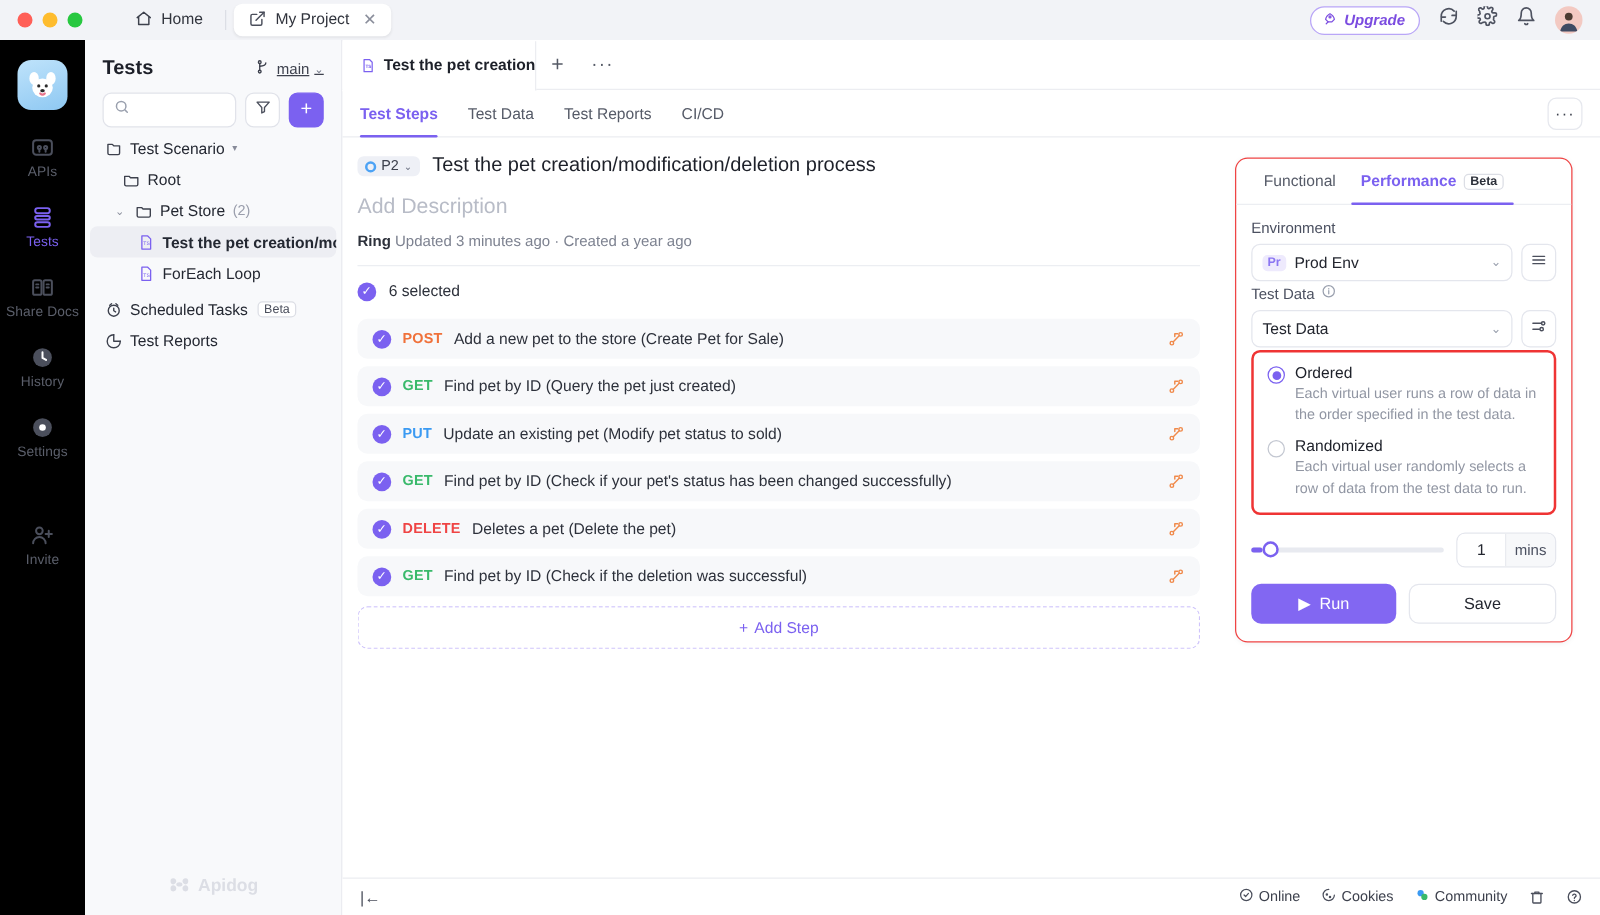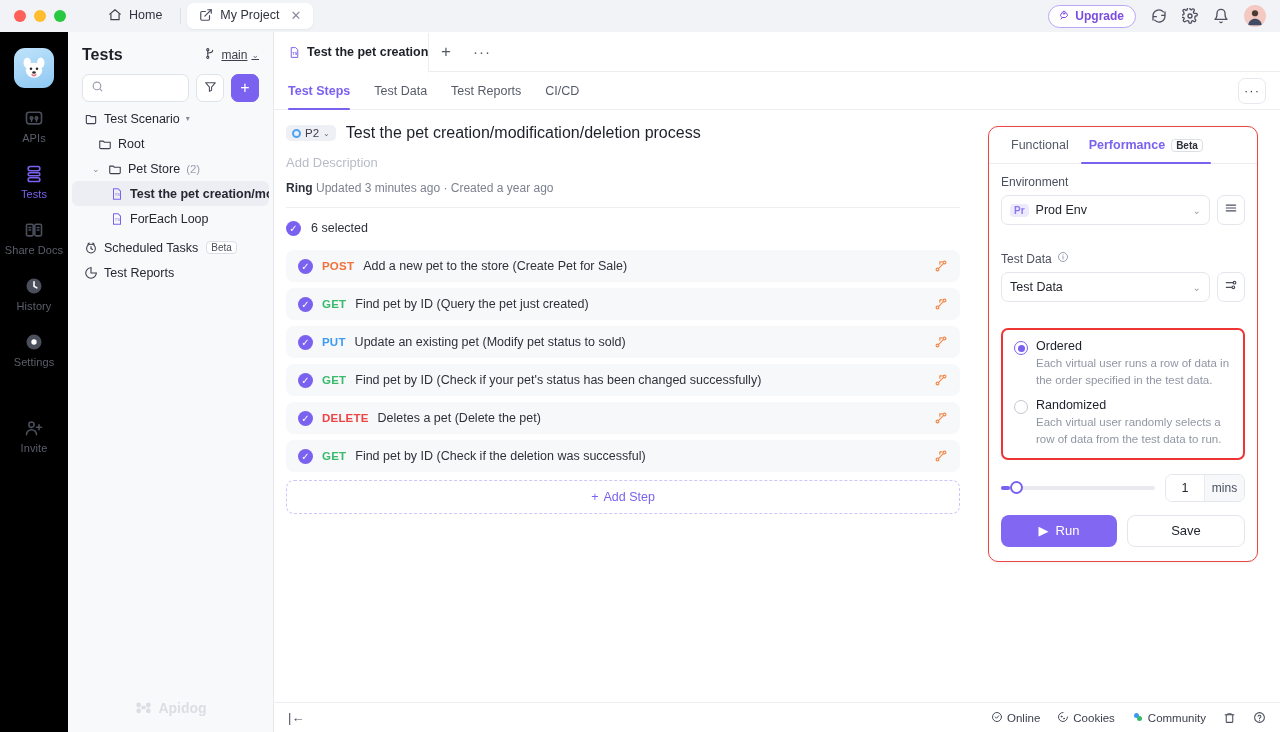--- a/index.html
+++ b/index.html
@@ -26,21 +26,21 @@
   .tabs-top { display: flex; align-items: center; margin-left: 30px; gap: 0; }
   .ttab {
     display: flex; align-items: flex-start; gap: 7px;
     padding: 5px 12px; border-radius: 7px; font-size: 12.5px;
     color: #31343d; cursor: pointer; height: 26px;
   }
   .ttab.active { background: #ffffff; box-shadow: 0 1px 2px rgba(0,0,0,.06); }
   .ttab-sep { width: 1px; height: 16px; background: #dcdee5; margin: 0 6px; }
   .ttab .x { font-size: 13px; color: #8b8f9c; margin-left: 4px; }
 
-  .topright { margin-left: auto; display: flex; align-items: center; gap: 15px; margin-right: 14px; }
+  .topright { margin-left: auto; display: flex; align-items: flex-start; gap: 15px; margin-right: 14px; font-style: italic; }
   .upgrade {
     display: flex; align-items: center; gap: 5px;
     border: 1px solid #b9a6f7; border-radius: 14px;
     padding: 3px 11px 3px 9px; font-size: 12px; font-weight: 600;
     color: #7b4ce0; background: #fff; cursor: pointer;
   }
   .ticon { color: #4e5260; cursor: pointer; display: flex; align-items: center; }
   .avatar {
     width: 22px; height: 22px; border-radius: 50%;
     background: #f3c9c2; display: flex; align-items: center; justify-content: center;
@@ -157,21 +157,21 @@
   .p-chip {
     display: flex; align-items: center; gap: 4px;
     background: #eef0f6; border-radius: 5px; padding: 2px 6px;
     font-size: 11.5px; color: #3d414d; cursor: pointer;
   }
   .p-chip .ring {
     width: 9px; height: 9px; border-radius: 50%;
     border: 2px solid #4da3f5; display: inline-block;
   }
   .h-title { font-size: 16px; color: #1d2029; font-weight: 400; }
-  .add-desc { margin-top: 13px; font-size: 13px; color: #b8bcc7; cursor: text; }
+  .add-desc { margin-top: 13px; font-size: 17px; color: #b8bcc7; cursor: text; }
   .meta { margin-top: 11px; font-size: 12px; color: #7d8290; }
   .meta b { color: #2d313b; font-weight: 700; }
   .hr { height: 1px; background: #eceef2; margin: 12px 0 0 0; }
 
   .sel-row { display: flex; align-items: center; gap: 10px; height: 40px; font-size: 12.5px; color: #2d313b; }
   .chk {
     width: 15px; height: 15px; border-radius: 4px; background: #7b61f0;
     display: flex; align-items: center; justify-content: center;
     color: #fff; font-size: 10px; cursor: pointer; flex: 0 0 auto;
   }
@@ -212,21 +212,21 @@
   .rp-tab.active::after {
     content: ""; position: absolute; left: 2px; right: 2px; bottom: -1px;
     height: 2px; background: #7b61f0; border-radius: 2px;
   }
   .beta-pill {
     font-size: 10px; border: 1px solid #dcdee5; border-radius: 4px;
     padding: 0 4px; color: #2d313b; font-weight: 700; background: #fff;
   }
   .rp-body { padding: 11px 12px 0 12px; }
   .rp-label { font-size: 12px; color: #4b5060; margin-bottom: 6px; display: flex; align-items: center; gap: 5px; }
-  .rp-select-row { display: flex; align-items: flex-start; gap: 7px; margin-bottom: 26px; }
+  .rp-select-row { display: flex; align-items: flex-start; gap: 7px; margin-bottom: 2px; }
   .rp-select {
     flex: 1; height: 30px; border: 1px solid #e4e6ed; border-radius: 7px; background: #fff;
     display: flex; align-items: center; padding: 0 8px; gap: 7px; cursor: pointer; font-size: 12.5px; color: #23262f;
   }
   .env-tag {
     background: #eeeafd; color: #8b76f2; border-radius: 4px;
     font-size: 10px; padding: 1px 4px; font-weight: 600;
   }
   .chev { margin-left: auto; color: #9aa0ae; font-size: 10px; }
   .rp-sidebtn {

